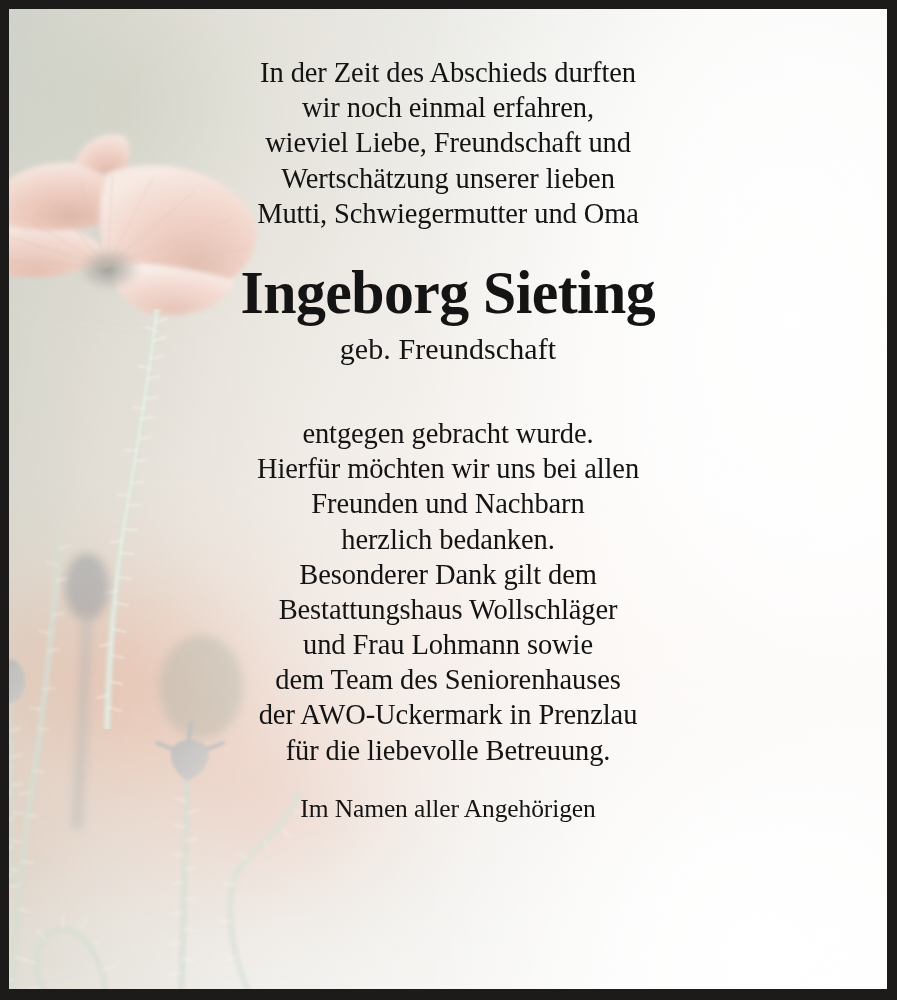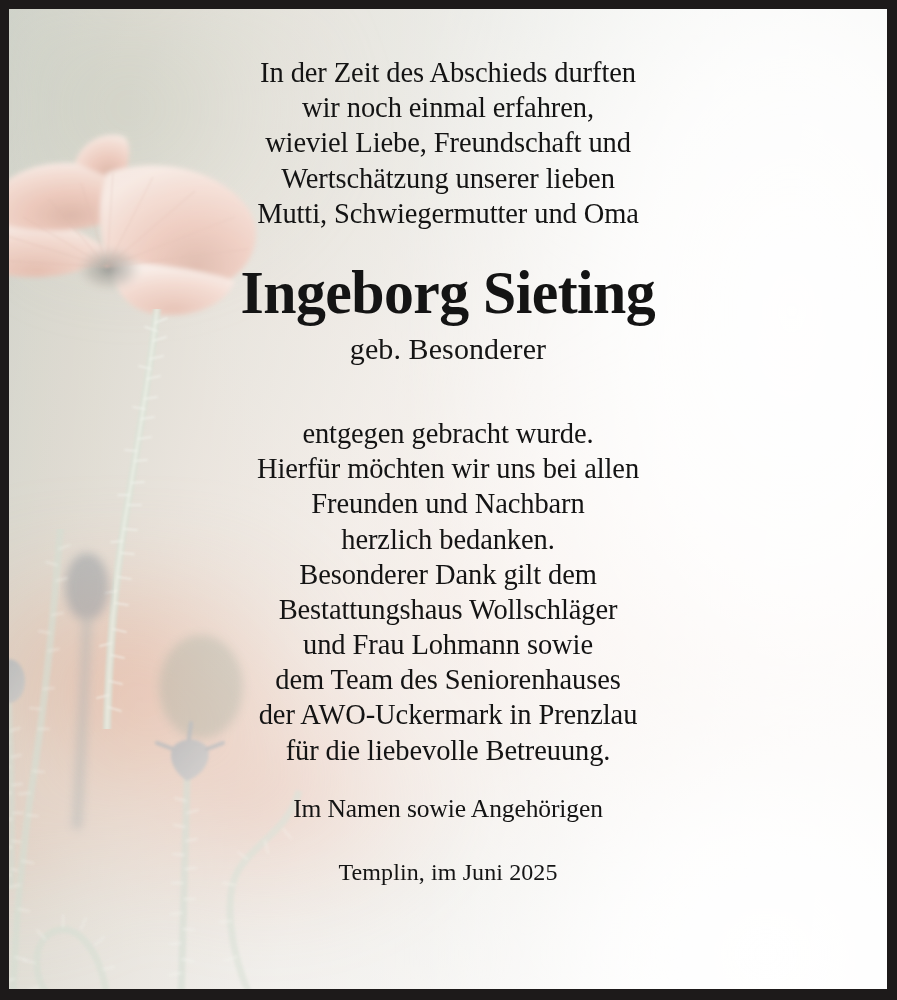--- a/index.html
+++ b/index.html
@@ -436,29 +436,28 @@
 
     <div class="soft-veil"></div>
 
     <div class="content">
       <div class="intro">In der Zeit des Abschieds durften
 wir noch einmal erfahren,
 wieviel Liebe, Freundschaft und
 Wertschätzung unserer lieben
 Mutti, Schwiegermutter und Oma</div>
       <div class="name">Ingeborg Sieting</div>
-      <div class="maiden">geb. Besonderer</div>
+      <div class="maiden">geb. Freundschaft</div>
       <div class="thanks">entgegen gebracht wurde.
 Hierfür möchten wir uns bei allen
 Freunden und Nachbarn
 herzlich bedanken.
 Besonderer Dank gilt dem
 Bestattungshaus Wollschläger
 und Frau Lohmann sowie
 dem Team des Seniorenhauses
 der AWO-Uckermark in Prenzlau
 für die liebevolle Betreuung.</div>
-      <div class="closing">Im Namen sowie Angehörigen</div>
-      <div class="place-date">Templin, im Juni 2025</div>
+      <div class="closing">Im Namen aller Angehörigen</div>
     </div>
 
   </div>
 </div>
 
 </body></html>

